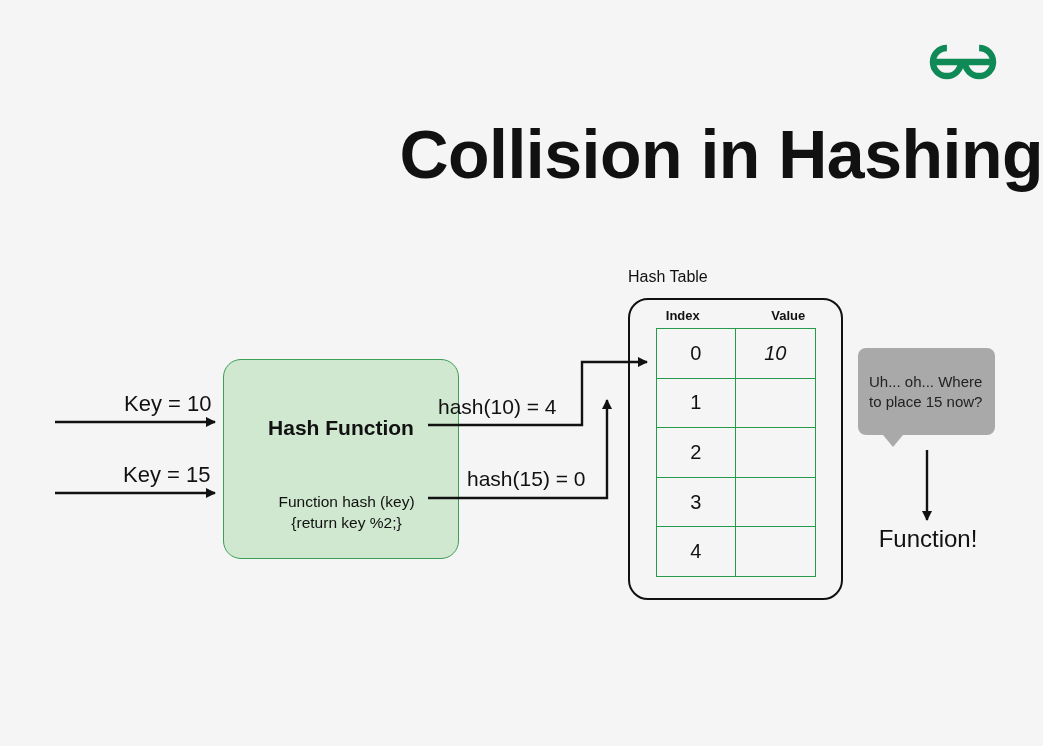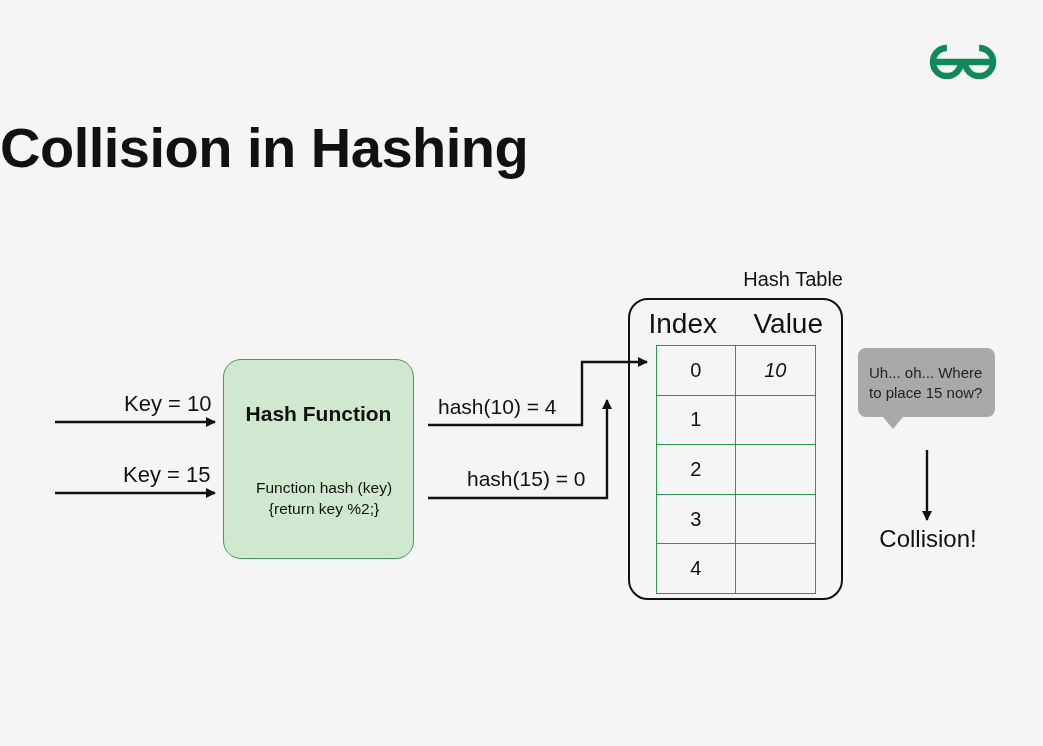--- a/index.html
+++ b/index.html
@@ -11,22 +11,22 @@
     font-family: "Segoe UI", Arial, sans-serif;
     color: #111;
     position: relative;
     overflow: hidden;
   }
   .title {
     position: absolute;
     top: 115px;
     left: 0;
     width: 100%;
-    text-align: left;
-    font-size: 56px;
+    text-align: right;
+    font-size: 68px;
     font-weight: 800;
     letter-spacing: -0.5px;
   }
   .logo {
     position: absolute;
     top: 42px;
     right: 45px;
     width: 70px;
     height: 40px;
   }
@@ -35,28 +35,28 @@
     position: absolute;
     font-size: 22px;
     font-weight: 500;
     margin-left: 44px;
   }
   
   .hash-fn {
     position: absolute;
     left: 223px;
     top: 359px;
-    width: 191px;
+    width: 236px;
     height: 200px;
     background: #cfe8cf;
     border: 1.7px solid #3d9e56;
     border-radius: 18px;
     text-align: center;
     box-sizing: border-box;
-    padding-top: 42px;
+    padding-top: 56px;
   }
   .hash-fn-title {
     font-size: 21px;
     font-weight: 600;
     margin-bottom: 52px;
   }
   .hash-fn-code {
     font-size: 15.5px;
     line-height: 1.35;
     margin-left: 11px;
@@ -77,26 +77,27 @@
     border-radius: 20px;
     box-sizing: border-box;
     padding-top: 8px;
     text-align: center;
   }
   .ht-label {
     position: absolute;
     left: 628px;
     top: 268px;
     width: 215px;
-    text-align: right;
-    font-size: 20px;
+    text-align: left;
+    font-size: 16px;
   }
   .ht-headers {
-    font-size: 28px;
+    font-size: 13px;
     display: flex;
+    font-weight: bold;
   }
   .ht-headers > div { flex: 1; }
   .ht-grid {
     margin: 5px auto 0 auto;
     width: 160px;
     border: 1.7px solid #259a4a;
     box-sizing: border-box;
   }
   .ht-row {
     display: flex;
@@ -116,21 +117,21 @@
     font-style: italic;
   }
   
   .bubble {
     position: absolute;
     left: 858px;
     top: 348px;
     width: 137px;
     background: #a9a9a9;
     border-radius: 8px;
-    padding: 15px 11px;
+    padding: 24px 11px;
     box-sizing: border-box;
     font-size: 15px;
     line-height: 1.3;
     color: #222;
   }
   .bubble::after {
     content: "";
     position: absolute;
     bottom: -12px;
     left: 25px;
@@ -207,21 +208,21 @@
     </div>
     <div class="ht-row">
       <div class="ht-cell">4</div>
       <div class="ht-cell"></div>
     </div>
   </div>
 </div>
 
 <div class="bubble">Uh... oh... Where to place 15 now?</div>
 
-<div class="collision-label">Collision!</div>
+<div class="collision-label">Function!</div>
 
 <svg class="arrows">
   <defs>
     <marker id="ah" markerWidth="12" markerHeight="12" refX="9" refY="5" orient="auto" markerUnits="userSpaceOnUse">
       <path d="M0,0 L10,5 L0,10 Z" fill="#111"></path>
     </marker>
   </defs>
   <g stroke="#111" stroke-width="2.4" fill="none" marker-end="url(#ah)">
 
     <line x1="55" y1="422" x2="215" y2="422"></line>

